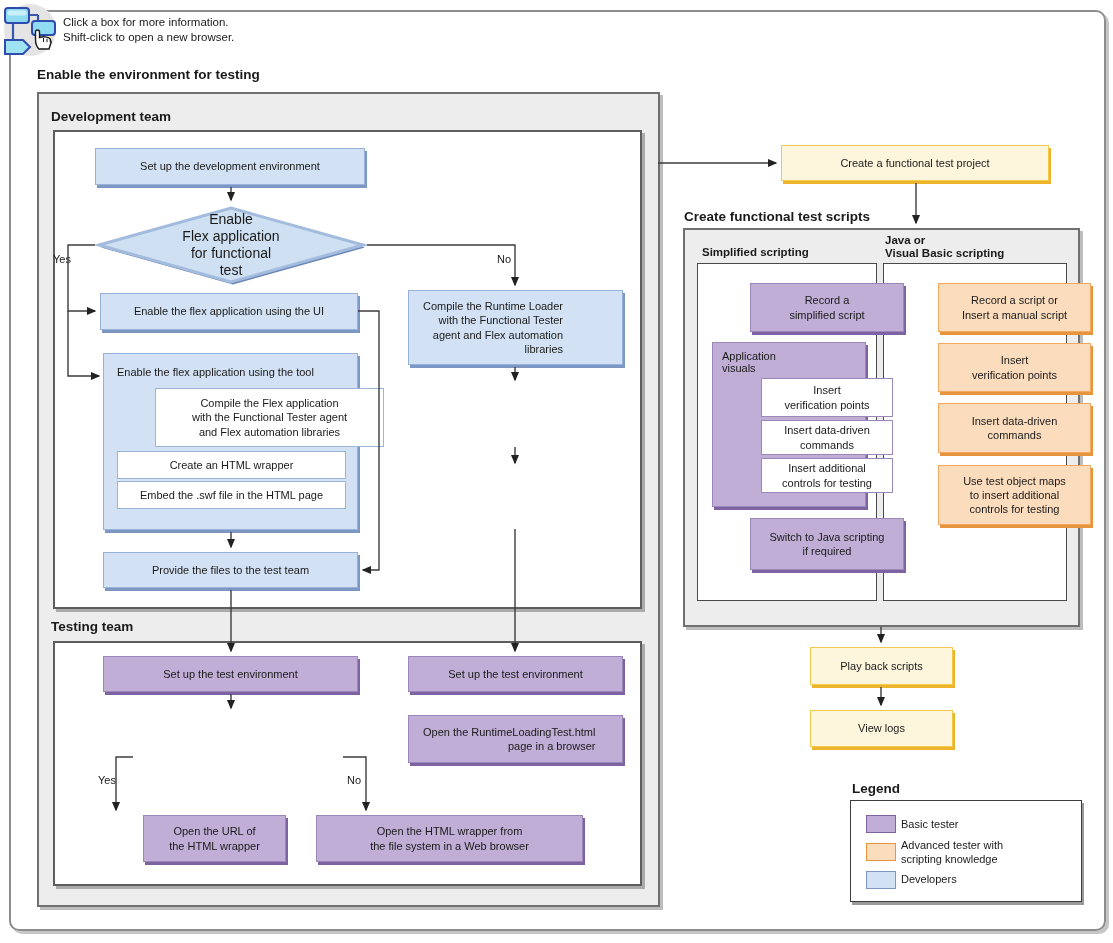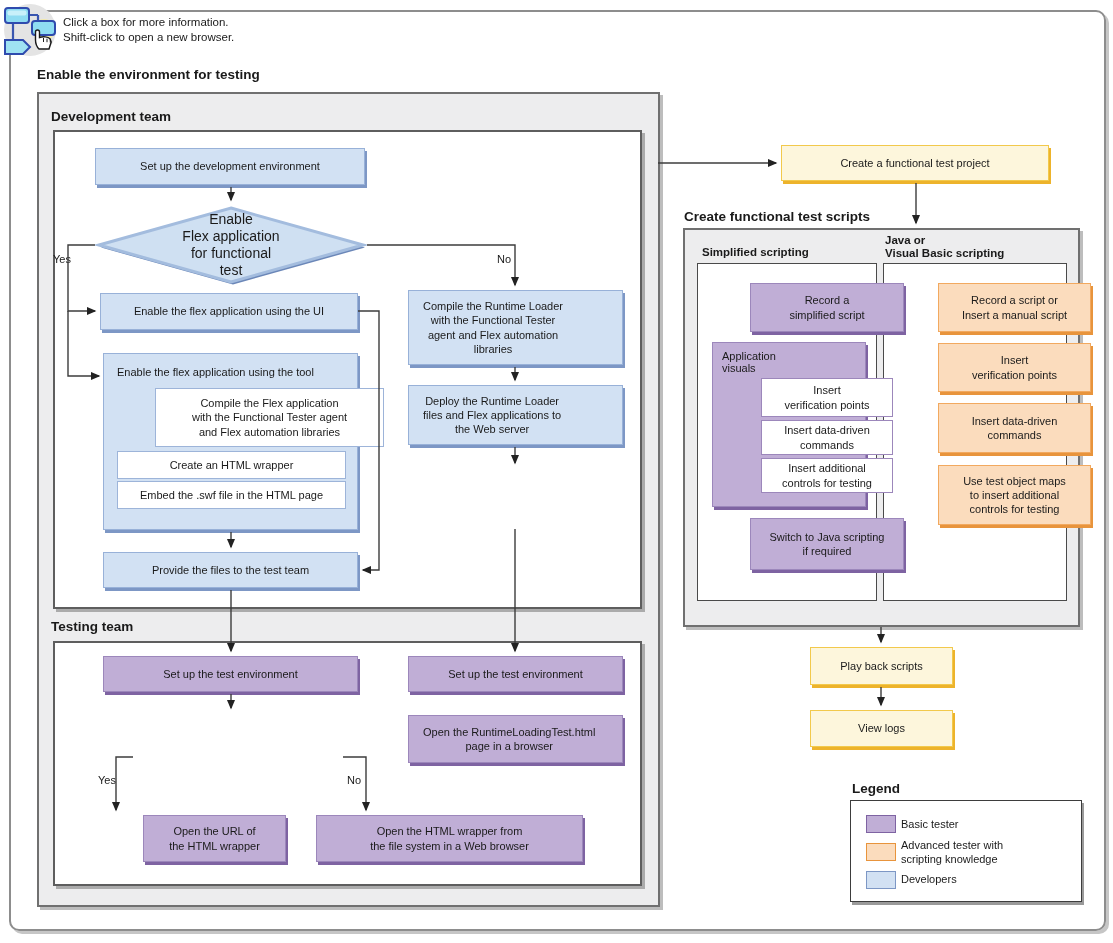--- a/index.html
+++ b/index.html
@@ -13,21 +13,21 @@
   .note{position:absolute;font-size:11.5px;white-space:nowrap;}
   .graybox{position:absolute;background:#ededee;border:2px solid #707070;
            box-shadow:3px 3px 0 #bdbdbd;}
   .teambox{position:absolute;background:#fff;border:2px solid #5e5e5e;
            box-shadow:3px 3px 0 #ababab;}
   .plainbox{position:absolute;background:#fff;border:1.5px solid #4a4a4a;}
   .node{position:absolute;box-sizing:border-box;display:flex;align-items:center;
         justify-content:center;text-align:center;font-size:11px;line-height:1.3;
         white-space:pre-line;}
   .blockleft{text-align:center;margin-left:38px;}
-  .padleft{justify-content:flex-start;text-align:center;padding-left:14px;padding-right:4px;}
+  .padleft{justify-content:flex-start;text-align:right;padding-left:14px;padding-right:4px;}
   .blue{background:#d2e1f3;border:1px solid #98b1d8;box-shadow:2px 3px 0 #7d97c5;}
   .purple{background:#c0aed6;border:1px solid #9c87bb;box-shadow:2px 3px 0 #7e63a2;}
   .orange{background:#fbdcbd;border:1px solid #f2a95f;box-shadow:2px 3px 0 #e8943c;}
   .yellow{background:#fdf6dc;border:1px solid #f2c94c;box-shadow:2px 3px 0 #edb32b;}
   .subwhite-blue{background:#fff;border:1px solid #9db4d9;box-shadow:none;}
   .subwhite-purple{background:#fff;border:1px solid #9c87bb;box-shadow:none;}
   .container-title{position:absolute;font-size:11px;white-space:pre-line;text-align:left;}
   .diamond{position:absolute;}
   .diamond .dtext{position:absolute;left:0;top:0;width:100%;height:100%;
         display:flex;align-items:center;justify-content:center;text-align:center;
@@ -99,23 +99,20 @@
 and Flex automation libraries</div>
   <div class="node subwhite-blue" style="left:117px;top:451px;width:229px;height:28px">Create an HTML wrapper</div>
   <div class="node subwhite-blue" style="left:117px;top:481px;width:229px;height:28px">Embed the .swf file in the HTML page</div>
 
   <div class="node blue" style="left:103px;top:552px;width:255px;height:36px">Provide the files to the test team</div>
 
   <div class="node blue padleft" style="left:408px;top:290px;width:215px;height:75px">Compile the Runtime Loader
 with the Functional Tester
 agent and Flex automation
 libraries</div>
-  <div class="node blue padleft" style="left:408px;top:385px;width:215px;height:60px">Deploy the Runtime Loader
-files and Flex applications to
-the Web server</div>
 
   <div class="node purple" style="left:103px;top:656px;width:255px;height:36px">Set up the test environment</div>
 
   <div class="branch-label" style="left:98px;top:774px">Yes</div>
   <div class="branch-label" style="left:347px;top:774px">No</div>
 
   <div class="node purple blockleft" style="left:105px;top:815px;width:143px;height:47px">Open the URL of
 the HTML wrapper</div>
   <div class="node purple blockleft" style="left:278px;top:815px;width:267px;height:47px">Open the HTML wrapper from
 the file system in a Web browser</div>

